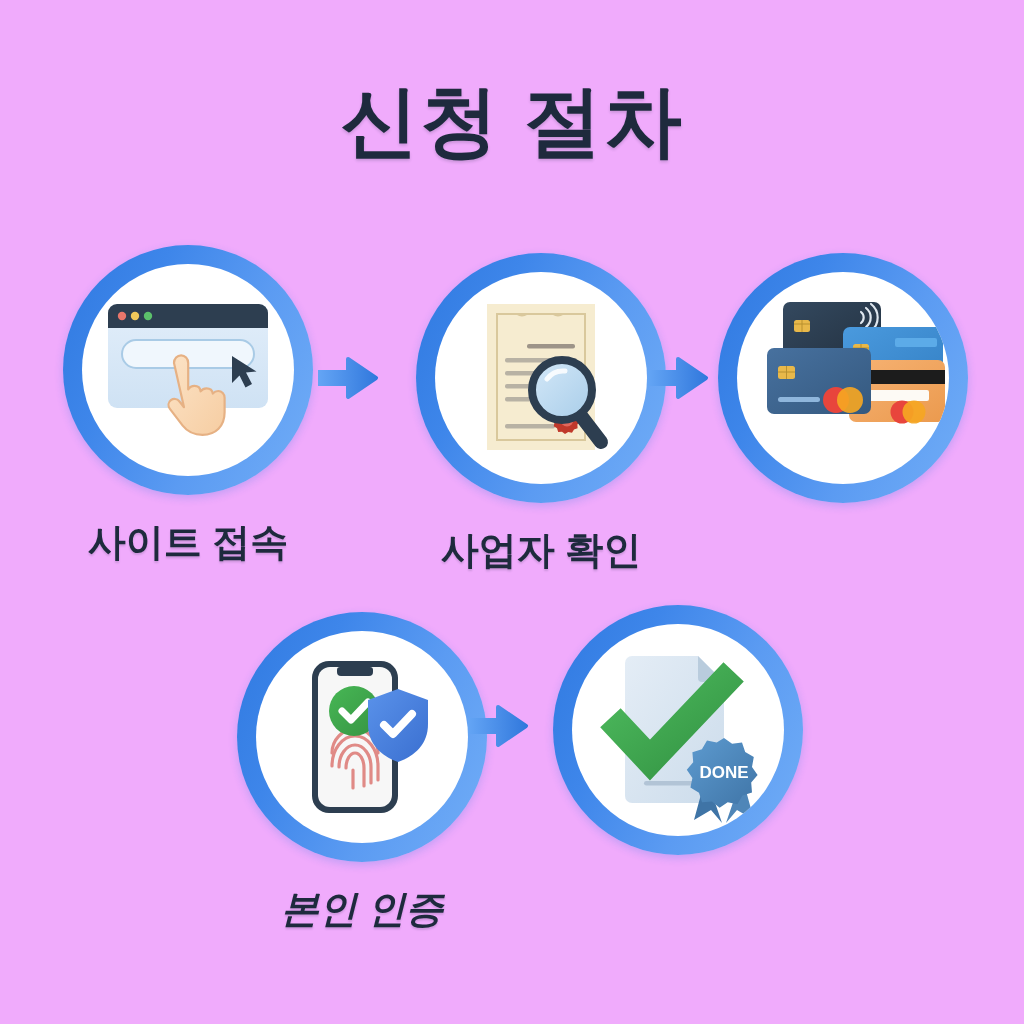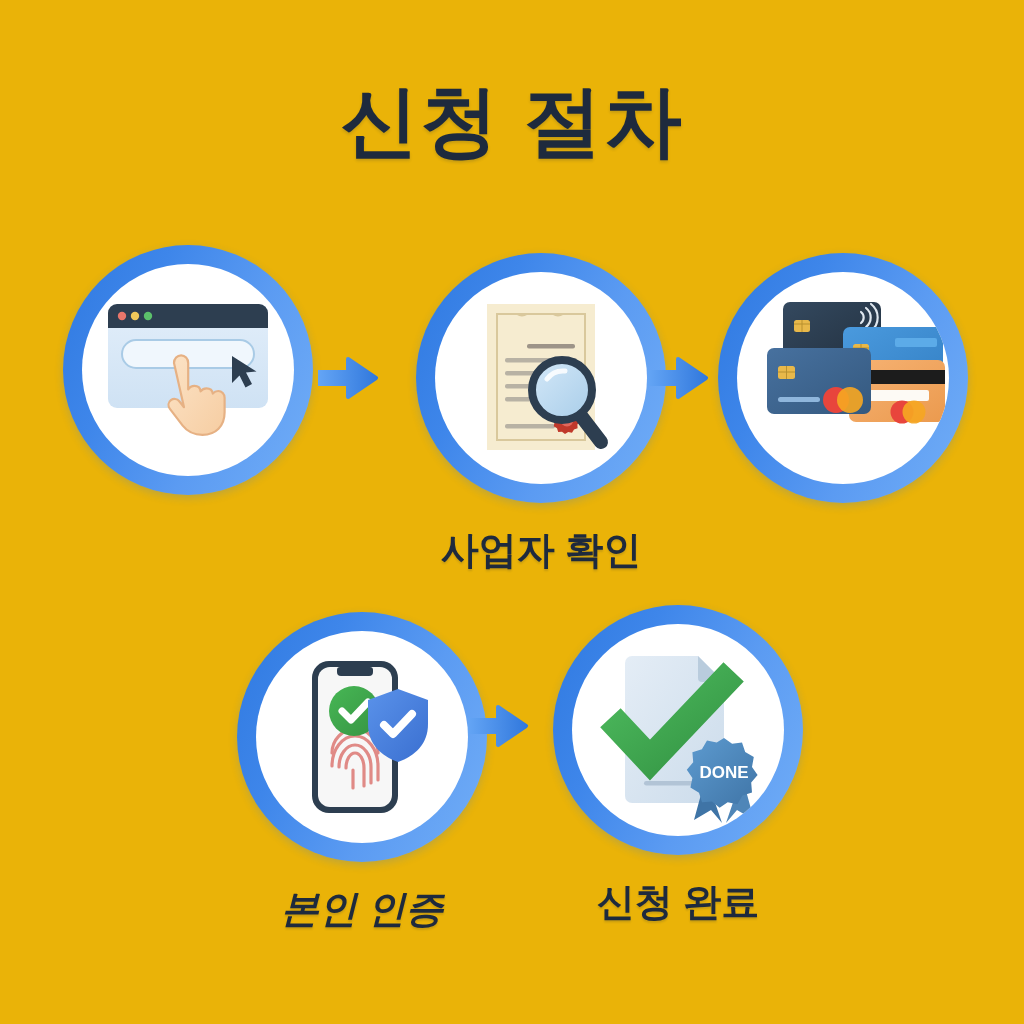--- a/index.html
+++ b/index.html
@@ -12,21 +12,21 @@
     width: 1024px;
     height: 1024px;
     overflow: hidden;
     font-family: "Liberation Sans", "DejaVu Sans", sans-serif;
     position: relative;
   }
 
   #infographic {
     position: absolute;
     inset: 0;
-    background: #eab308;
+    background: #f0abfc;
   }
 
   
   .page-title {
     position: absolute;
     top: 82px;
     left: 0;
     width: 1024px;
     text-align: center;
     font-size: 78px;
@@ -142,20 +142,21 @@
                      c1.6-2.1 3.5-3 5.9-3 c3.4 0 5.9 2.2 6.3 5.3
                      c1.5-1.8 3.3-2.6 5.4-2.6 c3.6 0 6.4 2.9 6.4 6.8
                      l0 14.5 c0 13.8-8.8 22.5-22.1 22.5
                      c-8.6 0-14.9-2.9-19.8-9.2 l-12.8-16.7
                      c-2.2-2.9-1.7-6.6 1-8.7 c2.6-2 6.3-1.5 8.4 1.1
                      l4.7 5.9z" fill="url(#handGrad)" stroke="#e6b184" stroke-width="2.2" stroke-linejoin="round"></path>
           </g>
         </svg>
       </div>
     </div>
+    <div class="step-label">사이트 접속</div>
   </div>
 
   <div class="arrow arrow-1">
     <svg viewBox="0 0 62 52">
       <defs>
         <linearGradient id="arrGrad1" x1="0" y1="0" x2="1" y2="0">
           <stop offset="0%" stop-color="#64a5f5"></stop>
           <stop offset="100%" stop-color="#3279dd"></stop>
         </linearGradient>
       </defs>
@@ -374,16 +375,15 @@
             <path d="M0,-34 L8.1,-28.3 L18,-29.4 L21.2,-20 L29.8,-14.9 L28,-5.1
                      L33.6,3 L27.2,10.6 L28,20.6 L18.5,23.6 L13.4,32.2 L3.7,30.2
                      L-4.4,35.8 L-12,29.4 L-22,30.2 L-25,20.7 L-33.6,15.6
                      L-31.6,5.9 L-37.2,-2.2 L-30.8,-9.8 L-31.6,-19.8 L-22.1,-22.8
                      L-17,-31.4 L-7.3,-29.4 Z" fill="url(#ribGrad)"></path>
             <text x="0" y="6" text-anchor="middle" font-family="Liberation Sans, sans-serif" font-size="17" font-weight="bold" fill="#ffffff">DONE</text>
           </g>
         </svg>
       </div>
     </div>
-    <div class="step-label">신청 완료</div>
   </div>
 
 </div>
 
 </body></html>

